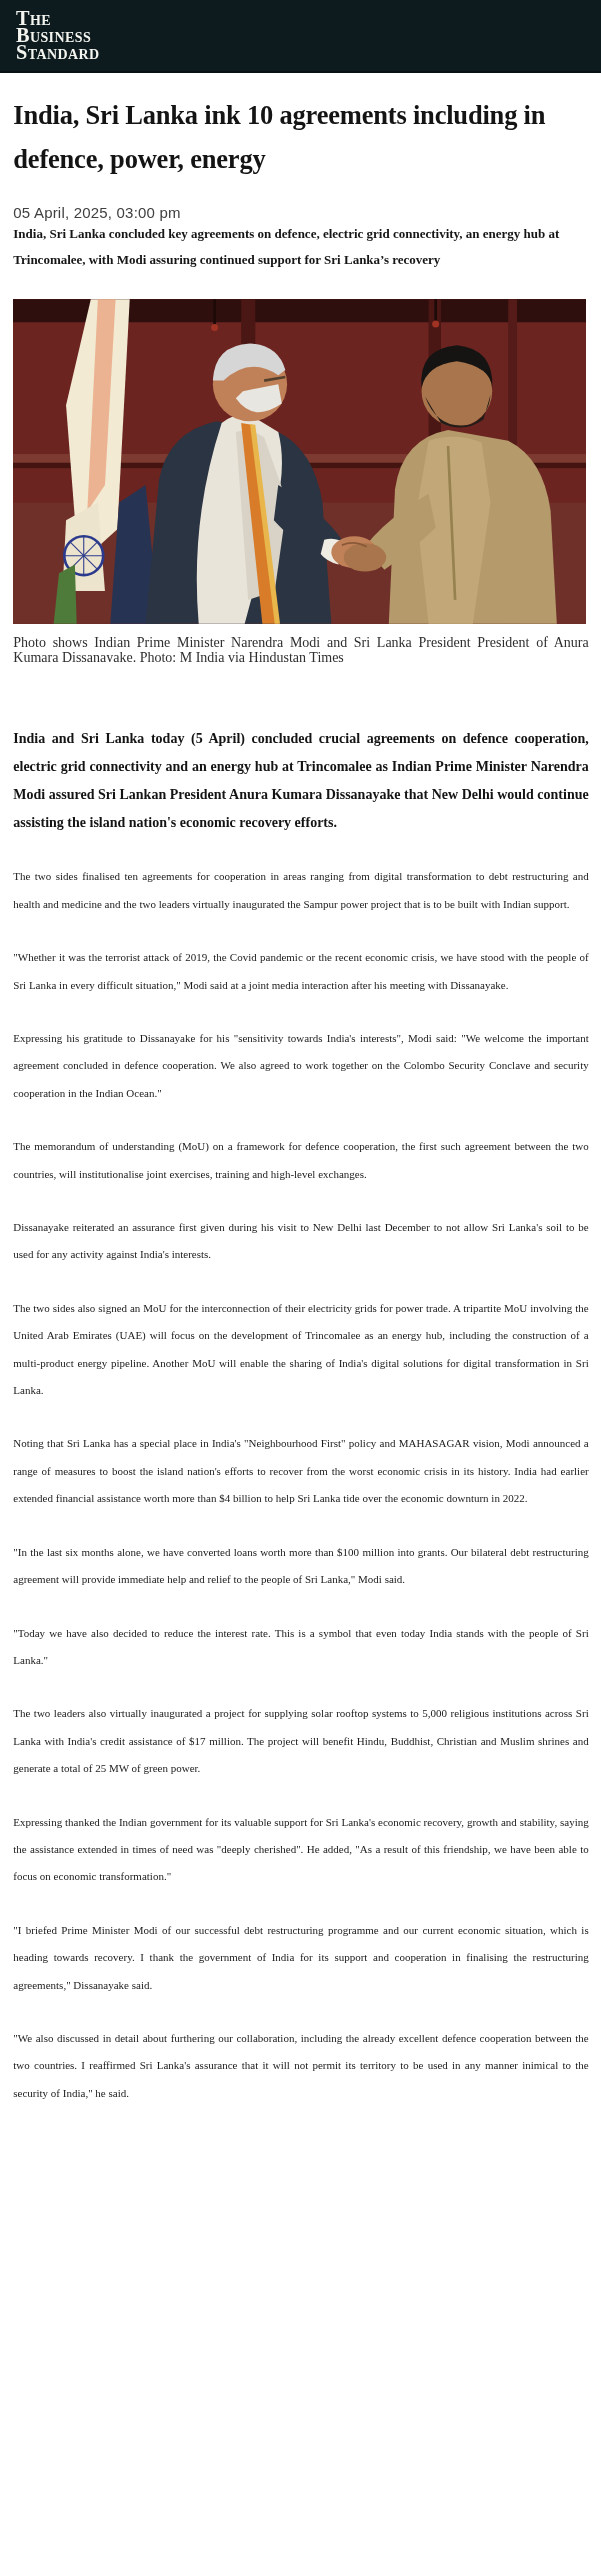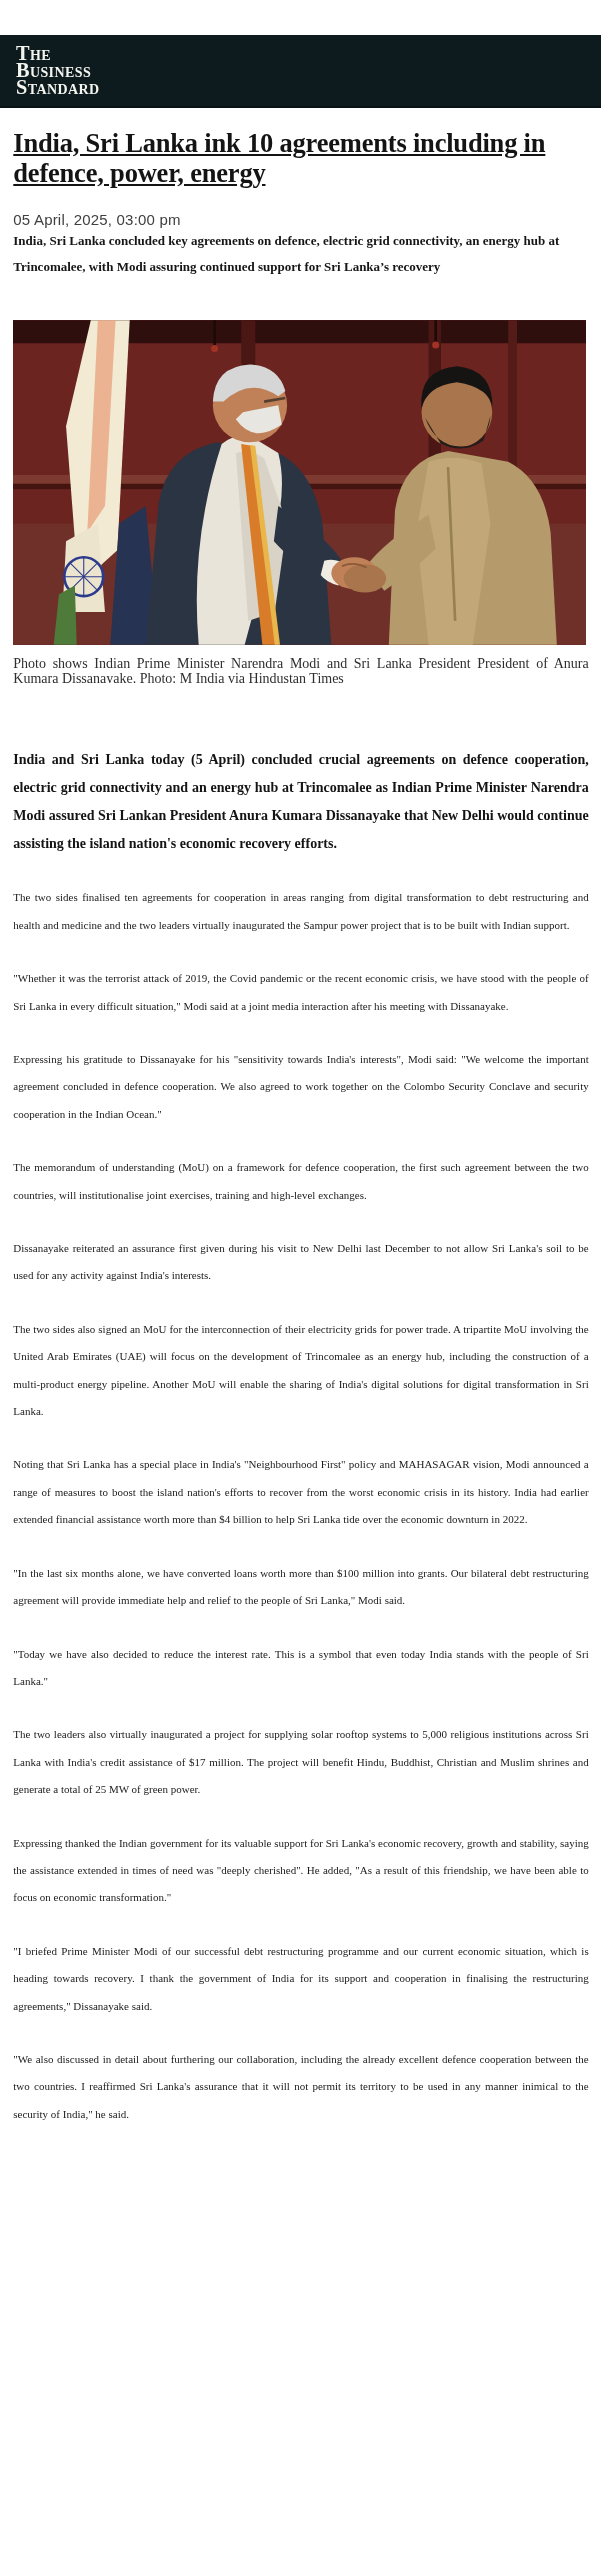--- a/index.html
+++ b/index.html
@@ -12,58 +12,56 @@
     color: #1b1b1b;
   }
   
   .site-header {
     background: #0d1b1e;
     height: 73px;
     width: 100%;
     border-bottom: 2.7px solid #081114;
     display: flex;
     align-items: center;
-    margin-top: 35px;
   }
   .logo {
     margin-left: 16px;
     color: #f5f5f0;
     font-family: "Liberation Serif", serif;
     font-weight: 700;
     font-variant: small-caps;
     font-size: 20.3px;
     line-height: 17px;
     letter-spacing: 0.4px;
     cursor: pointer;
   }
   
   .content { padding: 0 13.3px; }
   .article-title {
     margin-top: 19.5px;
     font-size: 26.5px;
-    line-height: 30px;
+    line-height: 44px;
     font-weight: 700;
     color: #141414;
     letter-spacing: -0.2px;
-    text-decoration: underline;
   }
   .publish-date {
     margin-top: 23px;
     font-family: "Liberation Sans", sans-serif;
     font-size: 15px;
     color: #404040;
     letter-spacing: 0.2px;
   }
   .article-summary {
     font-size: 13px;
     line-height: 26.5px;
     font-weight: 700;
     color: #161616;
   }
-  .photo-figure { margin-top: 39px; }
+  .photo-figure { margin-top: 25px; }
   .photo-frame {
     width: 573px;
     height: 325px;
     overflow: hidden;
     background: #5a1f1c;
   }
   .photo-frame svg { display: block; }
   .photo-caption {
     margin-top: 11.5px;
     font-size: 14px;

